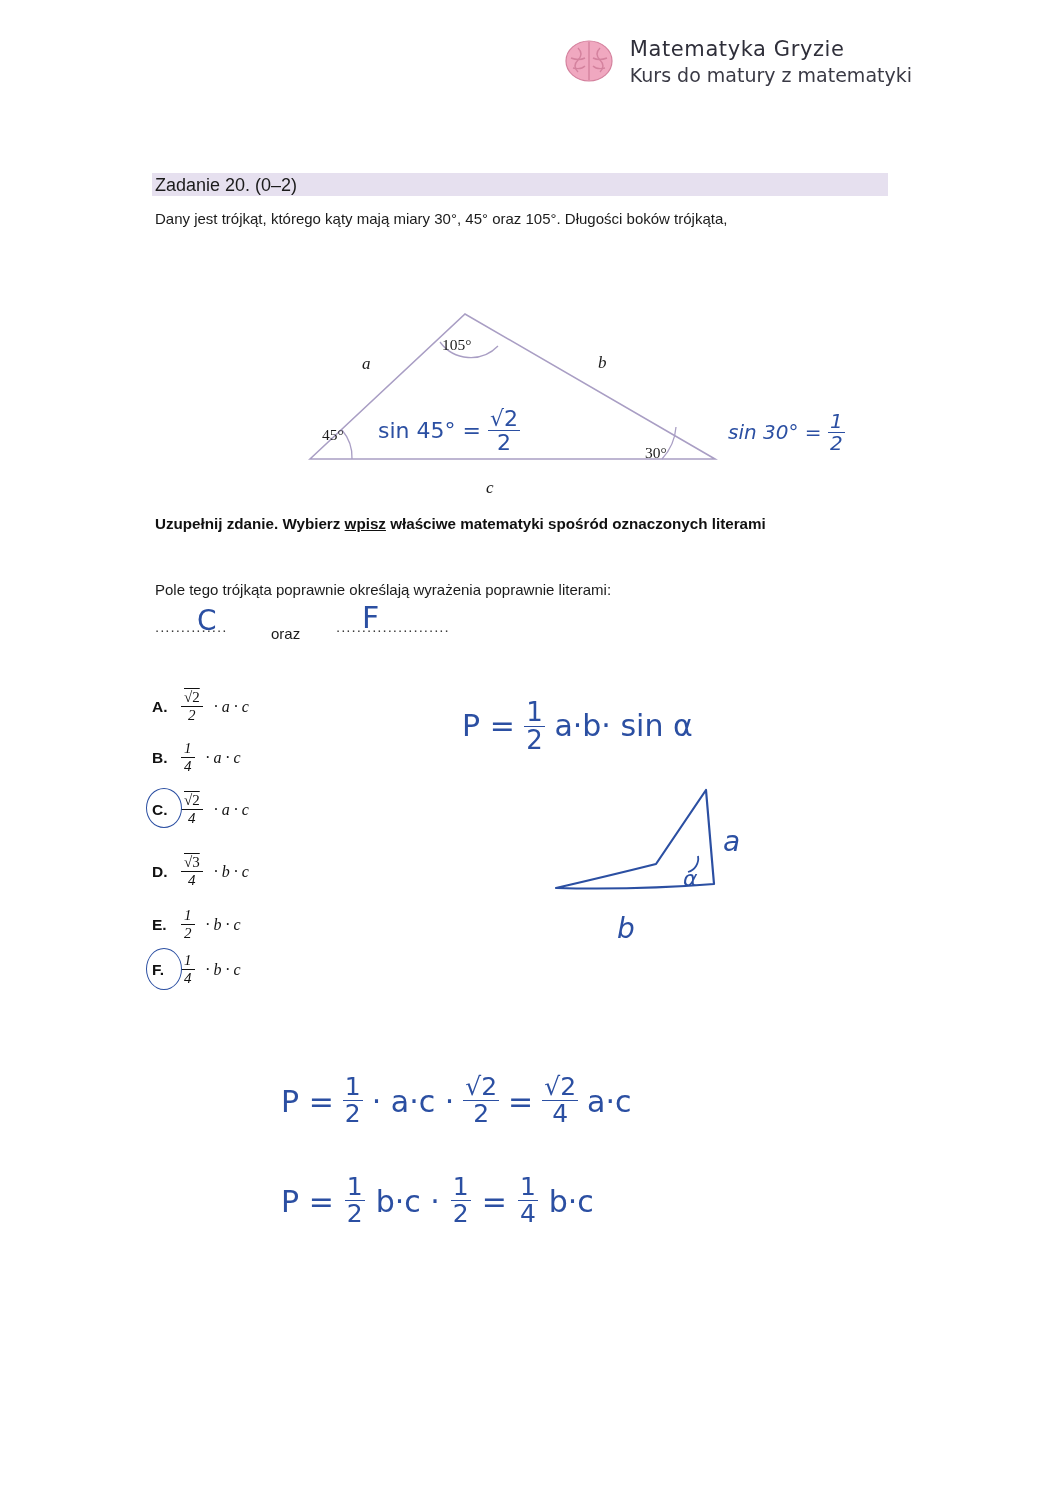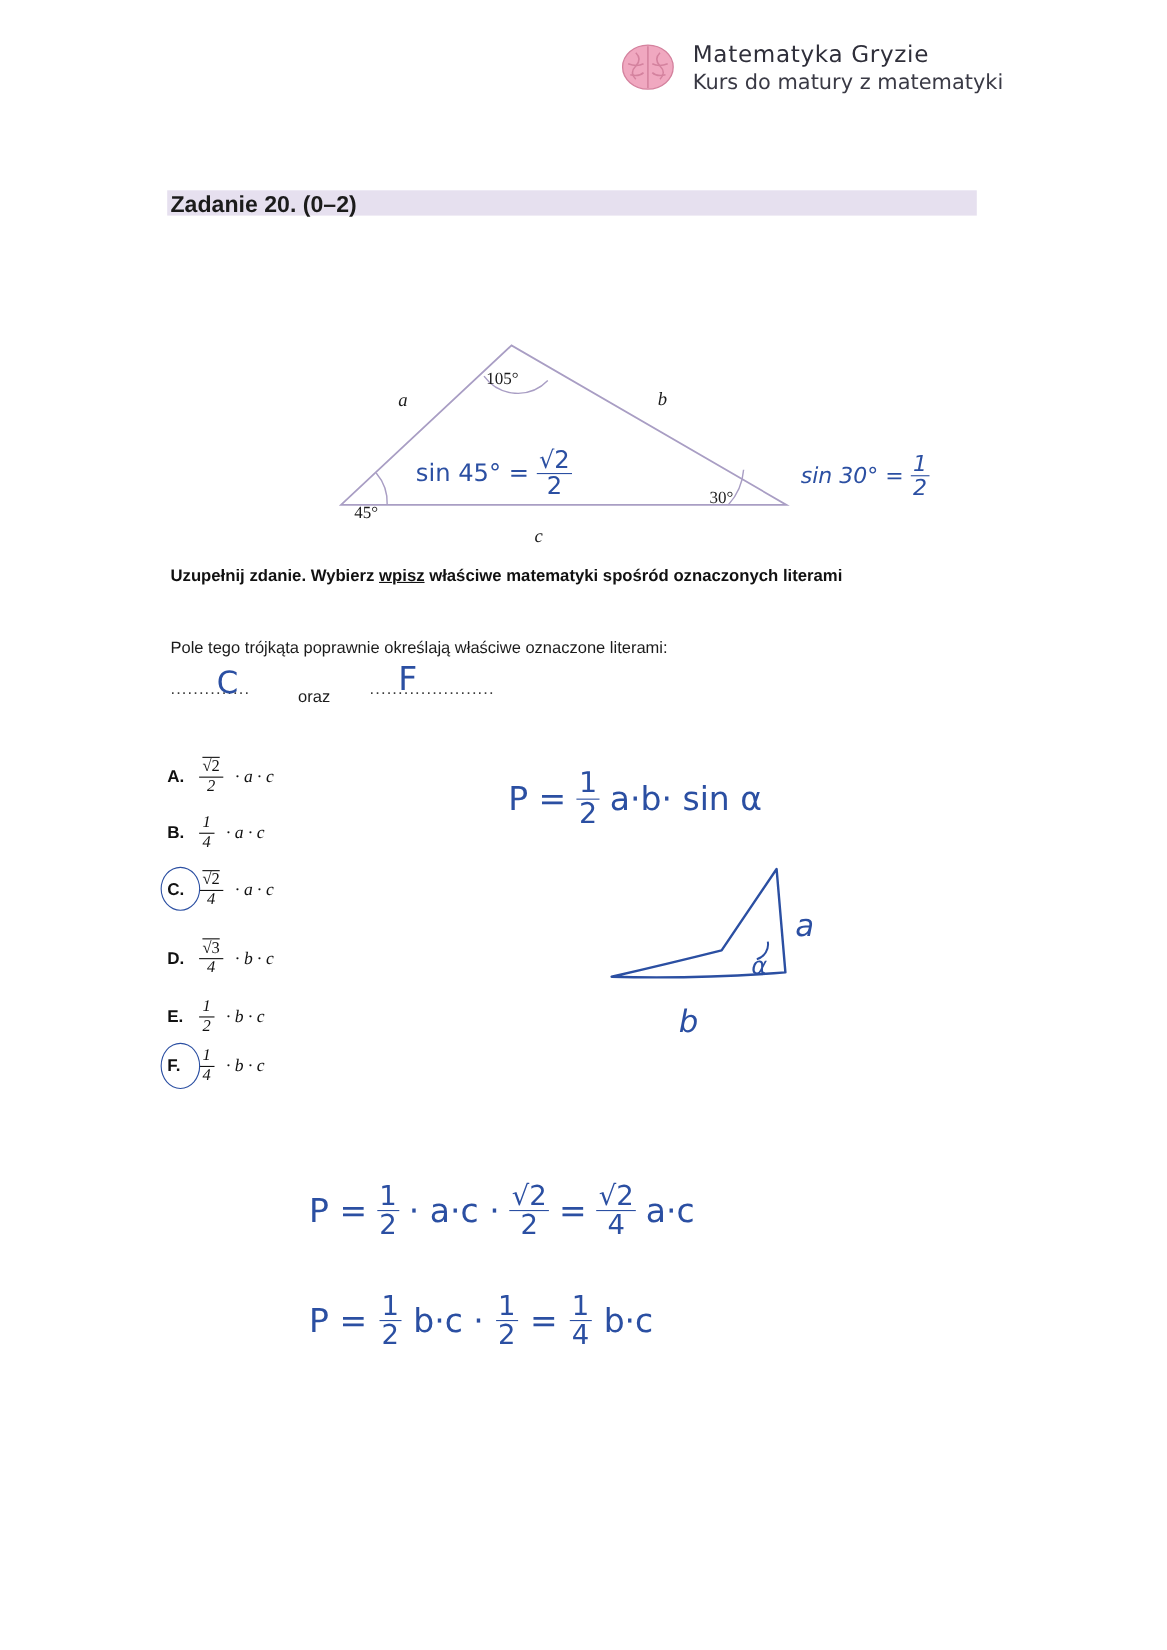--- a/index.html
+++ b/index.html
@@ -30,21 +30,21 @@
   }
 
   
   .task-header {
     position:absolute; left:152px; top:173px;
     width:736px; height:23px;
     background:#e6e0ef;
   }
   .task-header span {
     position:absolute; left:3px; top:2px;
-    font-size:21px; font-weight:bold; color:#1b1b1b;
+    font-size:18px; font-weight:normal; color:#1b1b1b;
   }
 
   .para {
     position:absolute; left:155px;
     font-size:15px; line-height:25px; color:#1b1b1b;
     width:760px;
   }
   .p1 { top:206px; }
   .p2 { top:234px; }
   .it { font-family:"Liberation Serif", serif; font-style:italic; }
@@ -147,32 +147,33 @@
     <span class="logo-text">
       <div class="logo-title">Matematyka Gryzie</div>
       <div class="logo-sub">Kurs do matury z matematyki</div>
     </span>
   </div>
 
   <div class="task-header">
     <span>Zadanie 20. (0–2)</span>
   </div>
 
+  <div class="para p1">Dany jest trójkąt, którego kąty mają miary  30°,  45°  oraz  105°. Długości boków trójkąta,</div>
 
   <div class="figure">
     <svg width="460" height="200" viewBox="0 0 460 200">
 
       <polygon points="20,163 175,18 425,163" fill="none" stroke="#a99ec4" stroke-width="1.6"></polygon>
 
       <path d="M 150 46 A 38 38 0 0 0 208 50" fill="none" stroke="#a99ec4" stroke-width="1.3"></path>
       <path d="M 62 163 A 42 42 0 0 0 52 134" fill="none" stroke="#a99ec4" stroke-width="1.3"></path>
       <path d="M 372 163 A 53 53 0 0 0 386 131" fill="none" stroke="#a99ec4" stroke-width="1.3"></path>
     </svg>
     <span class="ang-label" style="left:152px; top:40px;">105°</span>
-    <span class="ang-label" style="left:32px; top:162px;">45°</span>
+    <span class="ang-label" style="left:32px; top:130px;">45°</span>
     <span class="ang-label" style="left:355px; top:148px;">30°</span>
     <span class="fig-label" style="left:72px; top:58px;">a</span>
     <span class="fig-label" style="left:308px; top:57px;">b</span>
     <span class="fig-label" style="left:196px; top:182px;">c</span>
   </div>
 
   <div class="hand" style="left:378px; top:408px; font-size:22px;">
     <span>sin 45° =</span>
     <span class="hfrac">
       <span class="num">√2</span>
@@ -185,21 +186,21 @@
     <span class="hfrac">
       <span class="num">1</span>
       <span class="den">2</span>
     </span>
   </div>
 
   <div class="instr" style="top:512px;">
     <span>Uzupełnij zdanie. Wybierz </span><u>wpisz</u><span> właściwe matematyki spośród oznaczonych literami</span>
   </div>
 
-  <div class="lead">Pole tego trójkąta poprawnie określają właściwe oznaczone literami:</div>
+  <div class="lead">Pole tego trójkąta poprawnie określają wyrażenia poprawnie literami:</div>
 
   <div class="dots-line">..............</div>
   <div class="oraz-word">oraz</div>
   <div class="dots-line" style="left:336px; top:618px;">......................</div>
 
   <div class="hand" style="left:197px; top:604px; font-size:28px;">C</div>
   <div class="hand" style="left:362px; top:600px; font-size:30px;">F</div>
 
   <div class="opt" style="top:690px;">
     <span class="lt">A.</span>

